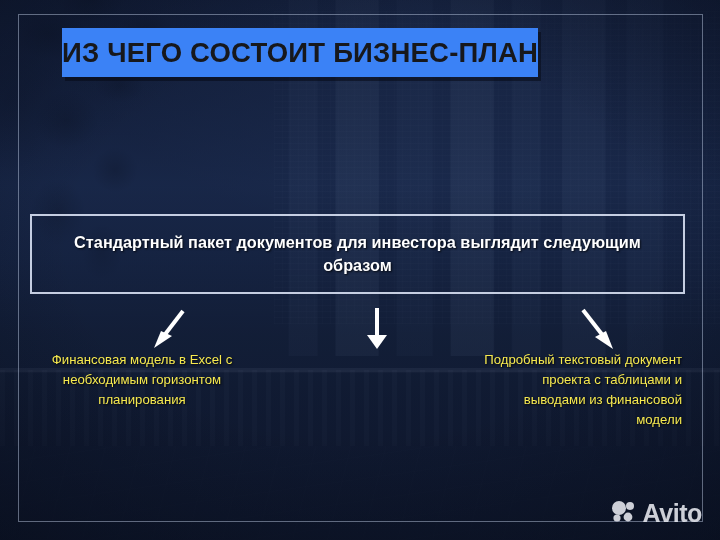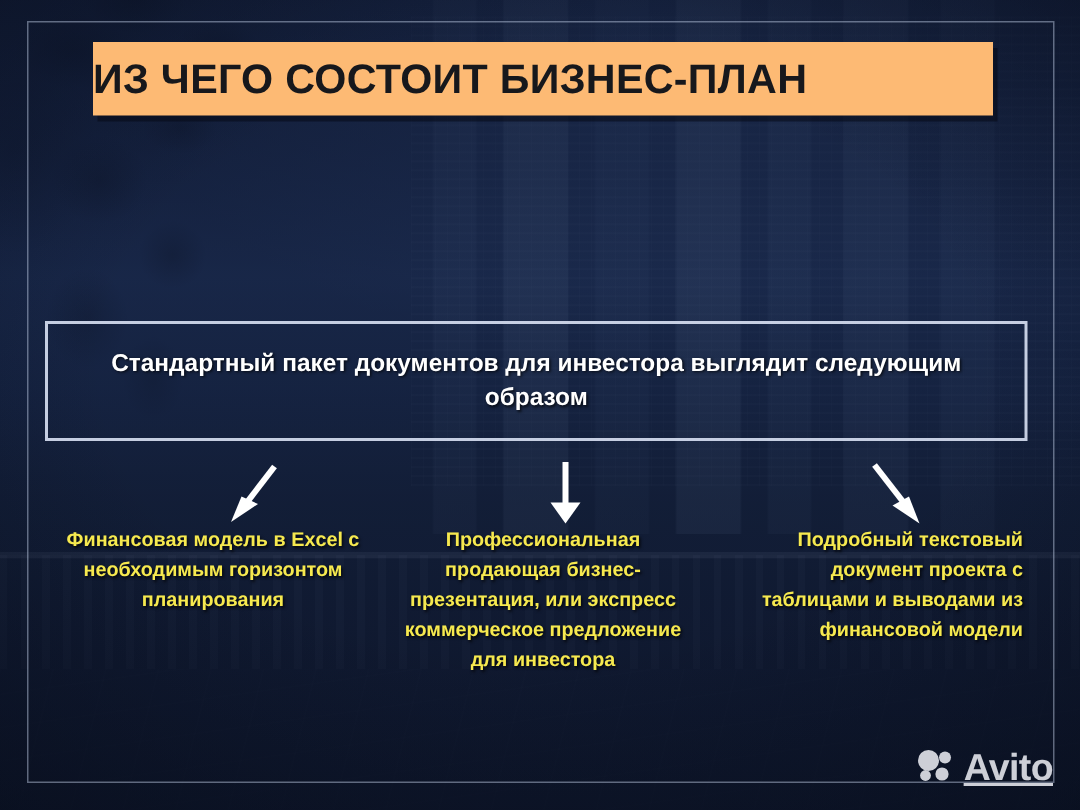--- a/index.html
+++ b/index.html
@@ -133,25 +133,25 @@
     left: 18px; top: 14px;
     width: 685px; height: 508px;
     border: 1px solid rgba(200,212,238,0.45);
     pointer-events: none;
   }
 
   
   .title-banner {
     position: absolute;
     left: 62px; top: 28px;
-    width: 600px; height: 49px;
-    background: #fdba74;
+    width: 476px; height: 49px;
+    background: #3b82f6;
     display: flex;
     align-items: center;
-    justify-content: flex-start;
+    justify-content: center;
     box-shadow: 3px 4px 0 rgba(6,10,22,0.55);
   }
   .title-banner .title-text {
     color: #17181c;
     font-size: 27.5px;
     font-weight: 700;
     letter-spacing: 0.2px;
     white-space: nowrap;
   }
 
@@ -199,21 +199,21 @@
     width: 676px;
     display: flex;
     justify-content: space-between;
     align-items: flex-start;
   }
   .column {
     width: 200px;
     text-align: center;
     color: #f6e94f;
     font-size: 13.2px;
-    font-weight: 700;
+    font-weight: 400;
     line-height: 1.52;
     text-shadow: 1px 1px 2px rgba(0,0,0,0.8);
   }
   .col-1 { margin-left: 20px; }
   .col-2 { margin-left: 0px; }
   .col-3 { margin-right: 16px; text-align: right; }
 
   
   .avito {
     position: absolute;
@@ -223,21 +223,20 @@
     gap: 5px;
     opacity: 0.88;
   }
   .avito-mark { display: block; }
   .avito-word {
     color: #e8eaf0;
     font-size: 25px;
     font-weight: 700;
     letter-spacing: -0.4px;
     line-height: 1;
-    text-decoration: underline;
   }
 </style>
 </head>
 <body>
 
 <div class="poster">
 
   <div class="bg-photo"></div>
   <div class="bg-towers"></div>
   <div class="bg-windows"></div>
@@ -275,21 +274,20 @@
 
   <div class="arrow" style="left:575px; top:307px;">
     <svg width="44" height="46" viewBox="0 0 44 46">
       <line x1="8" y1="3" x2="29" y2="30" stroke="#ffffff" stroke-width="4" stroke-linecap="butt"></line>
       <polygon points="38,42 20,30 31,24" fill="#ffffff"></polygon>
     </svg>
   </div>
 
   <div class="columns">
     <div class="column col-1">Финансовая модель в Excel с необходимым горизонтом планирования</div>
-    <div class="column col-2">Профессиональная продающая бизнес-презентация, или экспресс коммерческое предложение для инвестора</div>
     <div class="column col-3">Подробный текстовый документ проекта с таблицами и выводами из финансовой модели</div>
   </div>
 
   <div class="avito">
     <span class="avito-mark">
       <svg width="26" height="22" viewBox="0 0 26 22">
         <circle cx="8" cy="8" r="7" fill="#e8eaf0"></circle>
         <circle cx="19" cy="6" r="4" fill="#e8eaf0"></circle>
         <circle cx="6" cy="18" r="3.6" fill="#e8eaf0"></circle>
         <circle cx="17" cy="17" r="4.4" fill="#e8eaf0"></circle>

